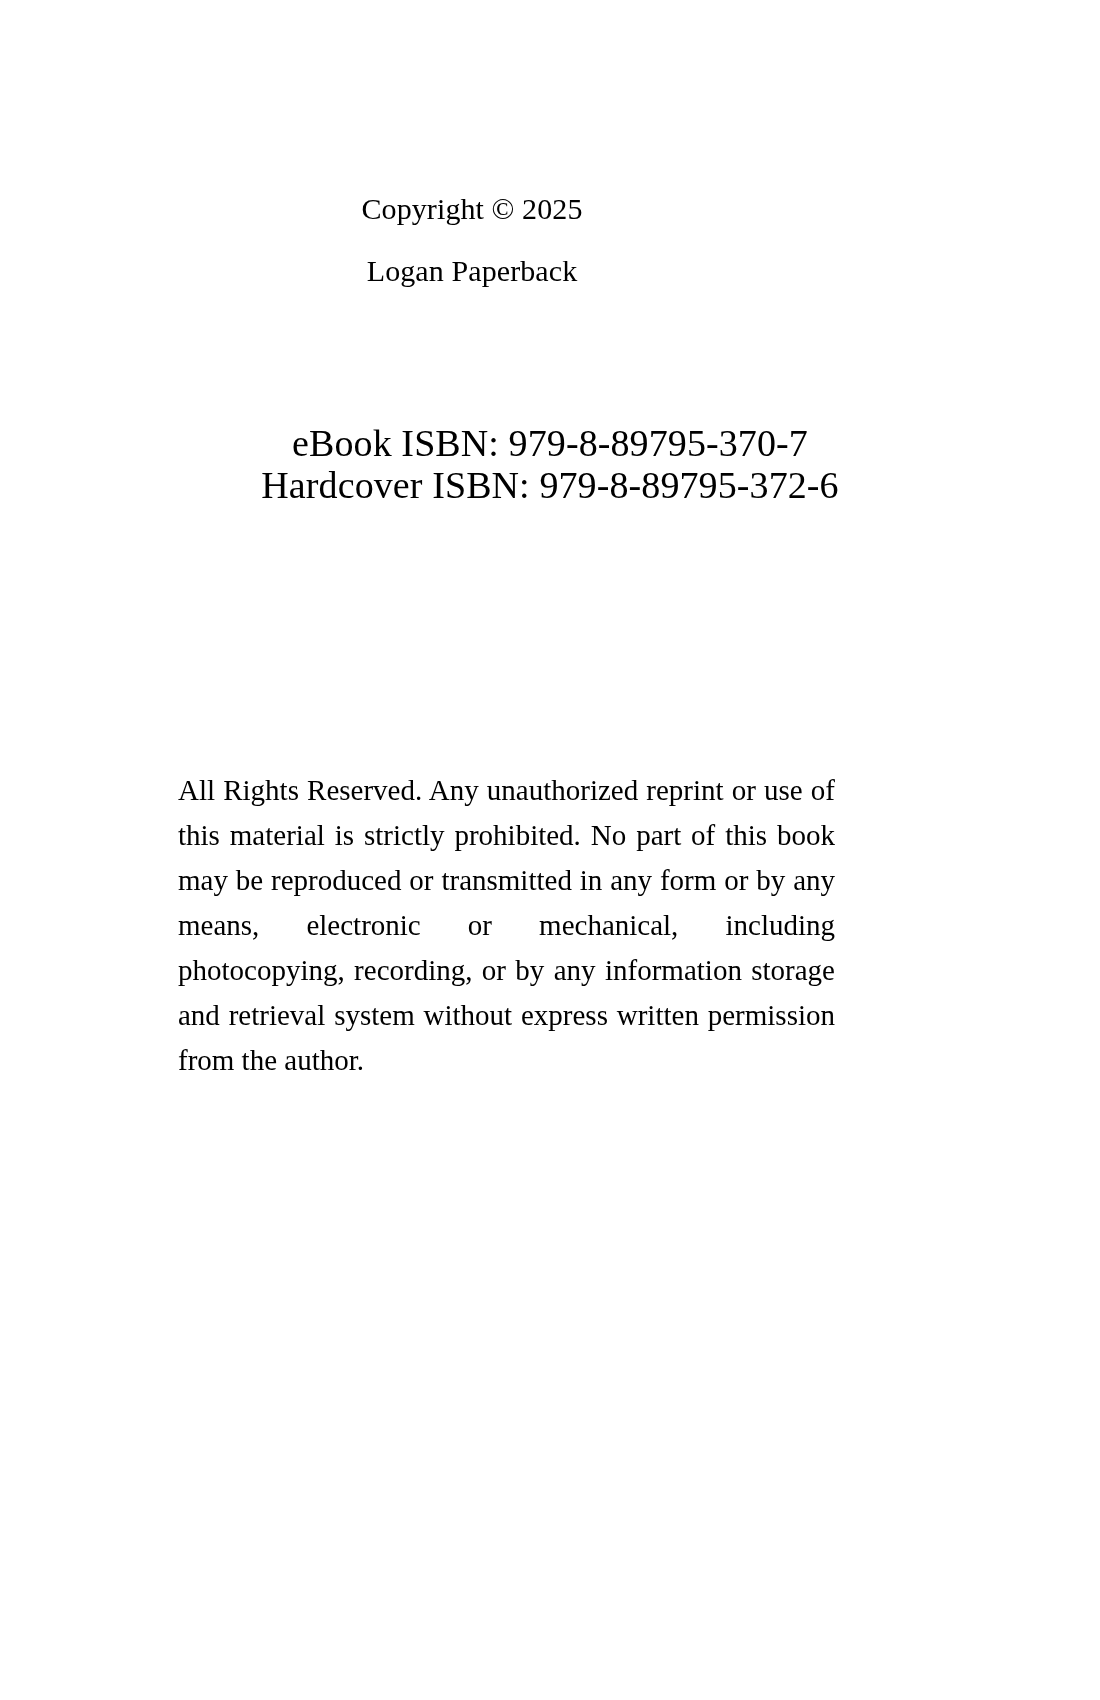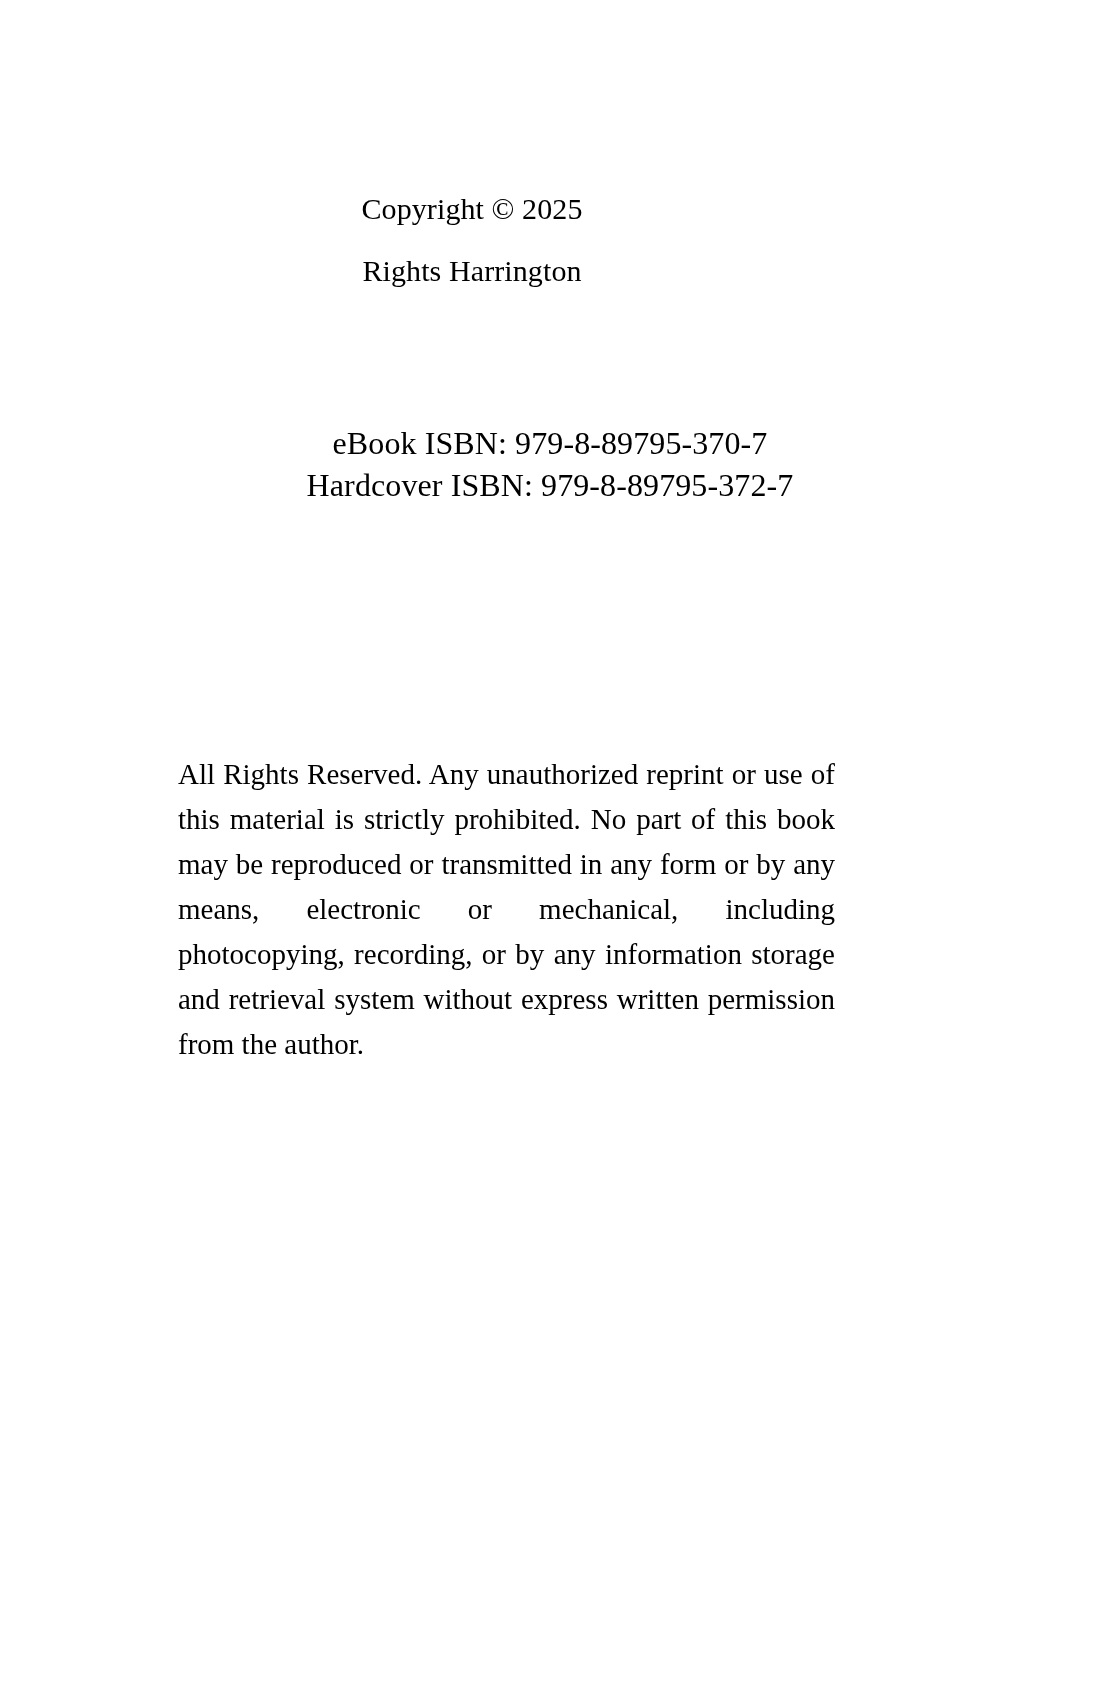--- a/index.html
+++ b/index.html
@@ -39,31 +39,31 @@
 
   
   .isbn-block {
     position: absolute;
     left: 0;
     top: 422px;
     width: 1100px;
     text-align: center;
   }
   .isbn-line {
-    font-size: 32px;
+    font-size: 38px;
     line-height: 42px;
     letter-spacing: 0.1px;
     white-space: nowrap;
   }
 
   
   .body-block {
     position: absolute;
     left: 178px;
-    top: 752px;
+    top: 768px;
     width: 657px;
   }
   .body-paragraph {
     font-size: 29px;
     line-height: 45px;
     text-align: justify;
     text-justify: inter-word;
     margin: 0 0 27px 0;
     hyphens: none;
   }
@@ -71,25 +71,25 @@
     margin-bottom: 0;
   }
 </style>
 </head>
 <body>
 
 <div class="page">
 
   <div class="copyright-block">
     <div class="copyright-line">Copyright © 2025</div>
-    <div class="copyright-line">Rights Harrington</div>
+    <div class="copyright-line">Logan Paperback</div>
   </div>
 
   <div class="isbn-block">
     <div class="isbn-line">eBook ISBN: 979-8-89795-370-7</div>
-    <div class="isbn-line">Hardcover ISBN: 979-8-89795-372-7</div>
+    <div class="isbn-line">Hardcover ISBN: 979-8-89795-372-6</div>
   </div>
 
   <div class="body-block">
     <p class="body-paragraph">All Rights Reserved. Any unauthorized reprint or use of this material is strictly prohibited. No part of this book may be reproduced or transmitted in any form or by any means, electronic or mechanical, including photocopying, recording, or by any information storage and retrieval system without express written permission from the author.</p>
   </div>
 
 </div>
 
 </body></html>

